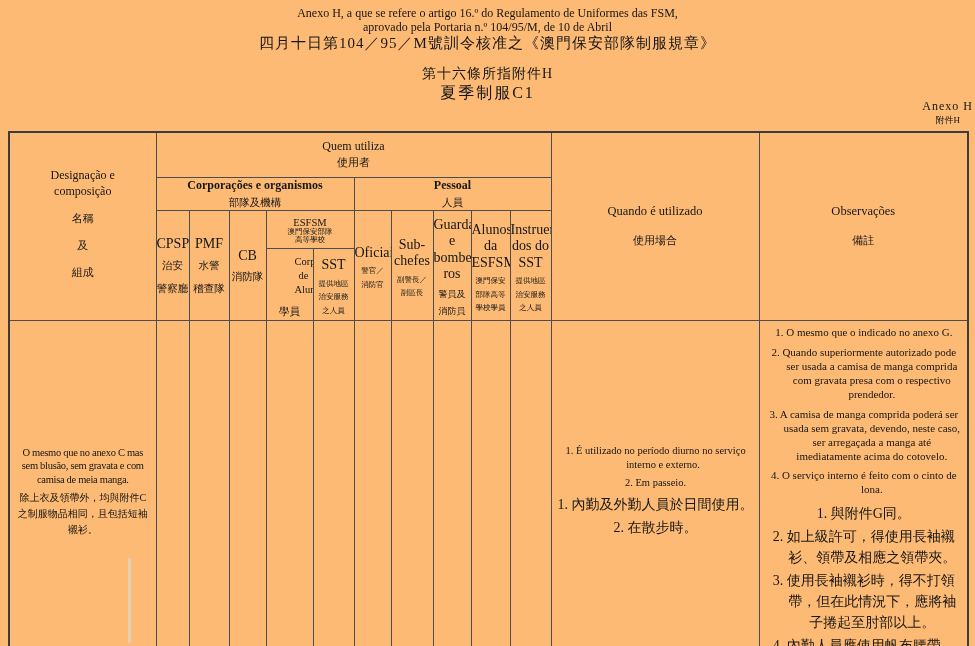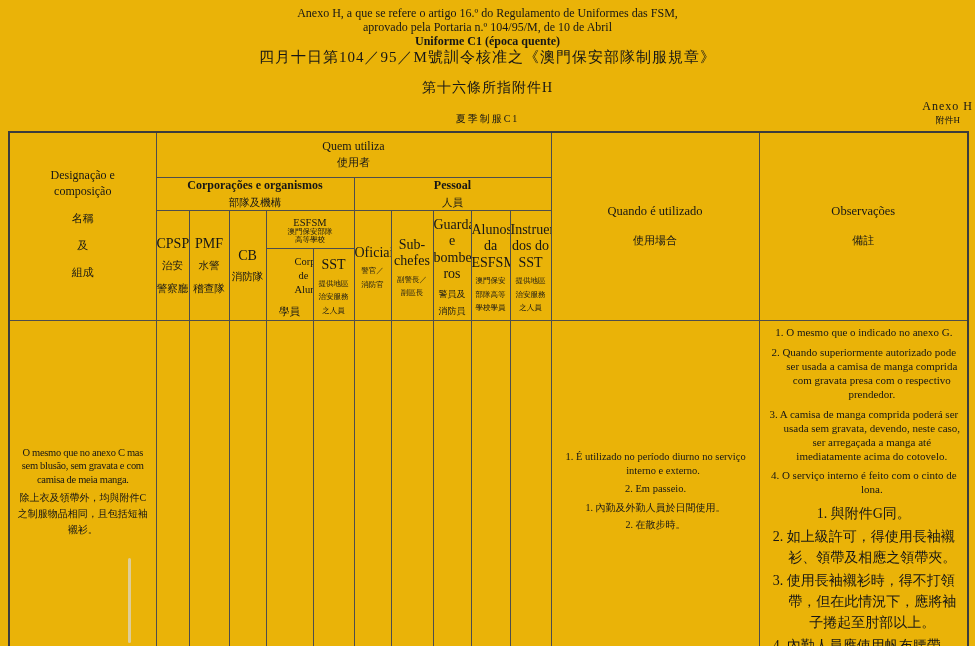--- a/index.html
+++ b/index.html
@@ -1,32 +1,32 @@
 <!DOCTYPE html>
 <html><head>
 <meta charset="utf-8">
 <style>
   * { margin: 0; padding: 0; box-sizing: border-box; }
   html, body { background: #e8e8e8; }
   .page {
     position: relative;
     width: 975px;
     height: 646px;
-    background: #eab308;
+    background: #fdba74;
     font-family: "Liberation Serif", "DejaVu Serif", serif;
     color: #161616;
     overflow: hidden;
   }
   
   .titles { position: absolute; top: 6px; left: 0; width: 100%; text-align: center; }
   .t-pt  { font-size: 12px; line-height: 14px; }
   .t-pt-bold { font-size: 12px; line-height: 14px; font-weight: bold; }
   .t-zh1 { font-size: 15px; margin-top: 0; letter-spacing: 1px; }
   .t-zh2 { font-size: 14px; margin-top: 12px; letter-spacing: 1px; }
-  .t-zh3 { font-size: 10px; margin-top: 15px; letter-spacing: 2px; }
+  .t-zh3 { font-size: 16px; margin-top: 0; letter-spacing: 2px; }
   .annex { position: absolute; top: 99px; right: 2px; text-align: center; }
   .annex .a-pt { font-size: 12px; letter-spacing: 1px; }
   .annex .a-zh { font-size: 9px; }
   
   table.main {
     position: absolute;
     left: 8px; top: 131px;
     width: 959px; height: 500px;
     border-collapse: collapse;
     table-layout: fixed;
@@ -59,40 +59,39 @@
   .h-corpo { vertical-align: top; padding-top: 5px; }
   .h-corpo .pt { font-size: 10.5px; line-height: 1.35; padding-left: 28px; }
   .h-corpo .zh { font-size: 10.5px; margin-top: 7px; }
   
   td.bodycell { vertical-align: top; text-align: left; }
   .b-desig { padding: 4px 5px 0 5px; }
   .b-desig .pt { font-size: 10.5px; line-height: 1.3; letter-spacing: -0.3px; }
   .b-desig .zh { font-size: 10px; line-height: 1.6; margin-top: 3px; }
   .b-when { padding: 5px 5px 0 6px; }
   .b-when .item-pt { font-size: 10.5px; line-height: 1.25; padding-left: 15px; text-indent: -15px; margin-bottom: 5px; }
-  .b-when .item-zh { font-size: 10px; line-height: 1.5; padding-left: 17px; text-indent: -17px; margin-bottom: 2px; }
+  .b-when .item-zh { font-size: 14px; line-height: 1.5; padding-left: 17px; text-indent: -17px; margin-bottom: 2px; }
   .b-obs { padding: 5px 6px 0 7px; }
   .b-obs .item-pt { font-size: 11px; line-height: 1.27; padding-left: 16px; text-indent: -16px; margin-bottom: 6px; }
   .b-obs .item-zh { font-size: 14px; line-height: 1.5; padding-left: 17px; text-indent: -17px; margin-bottom: 2px; }
   .item-pt:last-of-type { margin-bottom: 4px; }
   
   .artifact {
     position: absolute; left: 128px; top: 558px; width: 3px; height: 85px;
     background: #d9d9d4; border-radius: 2px; opacity: .7;
   }
 </style>
 </head>
 <body>
 
 <div class="page">
 
   <div class="titles">
     <div class="t-pt">Anexo H, a que se refere o artigo 16.º do Regulamento de Uniformes das FSM,</div>
     <div class="t-pt">aprovado pela Portaria n.º 104/95/M, de 10 de Abril</div>
-    <div class="t-pt-bold">Uniforme C1 (época quente)</div>
     <div class="t-zh1">四月十日第104／95／M號訓令核准之《澳門保安部隊制服規章》</div>
     <div class="t-zh2">第十六條所指附件H</div>
     <div class="t-zh3">夏季制服C1</div>
   </div>
 
   <div class="annex">
     <div class="a-pt">Anexo H</div>
     <div class="a-zh">附件H</div>
   </div>
 

